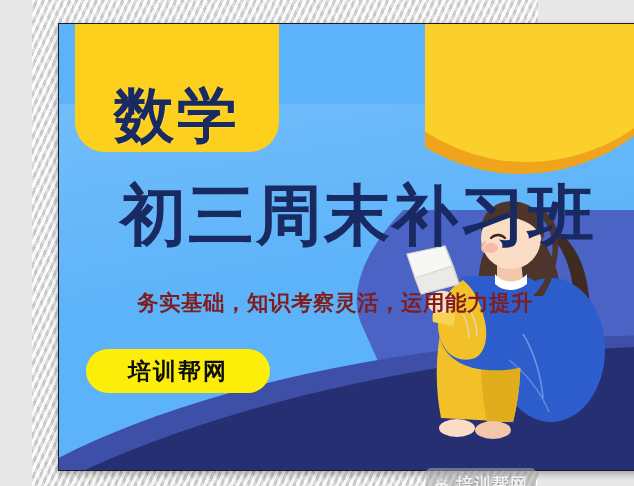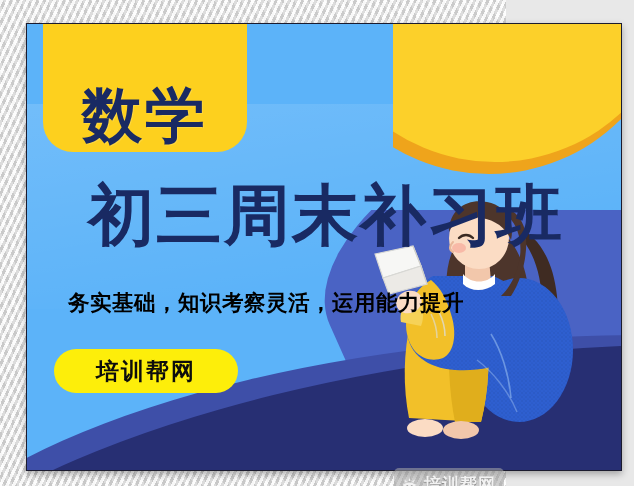--- a/index.html
+++ b/index.html
@@ -18,20 +18,21 @@
   
   #page-frame {
     position: relative;
     width: 506px;
     height: 486px;
     background:
       repeating-linear-gradient(115deg, rgba(255,255,255,0.85) 0 3px, rgba(200,200,200,0.55) 3px 6px),
       repeating-linear-gradient(65deg, rgba(255,255,255,0.75) 0 4px, rgba(190,190,190,0.45) 4px 8px),
       linear-gradient(#dcdcdc, #d2d2d2);
     box-sizing: border-box;
+    margin-left: 32px;
   }
 
   
   #poster {
     position: absolute;
     left: 26px;
     top: 23px;
     width: 596px;
     height: 448px;
     overflow: hidden;
@@ -174,26 +175,26 @@
     line-height: 1.08;
     white-space: nowrap;
   }
 
   
   .subtitle {
     position: absolute;
     left: 4px;
     top: 266px;
     width: 470px;
-    text-align: center;
+    text-align: right;
     font-family: "DejaVu Sans", "Liberation Sans", sans-serif;
     font-size: 21.5px;
     font-weight: 700;
     letter-spacing: 0.5px;
-    color: #000000;
+    color: #7f1d1d;
     line-height: 1.2;
     white-space: nowrap;
   }
 
   
   .cta-button {
     position: absolute;
     left: 27px;
     top: 325px;
     width: 184px;

